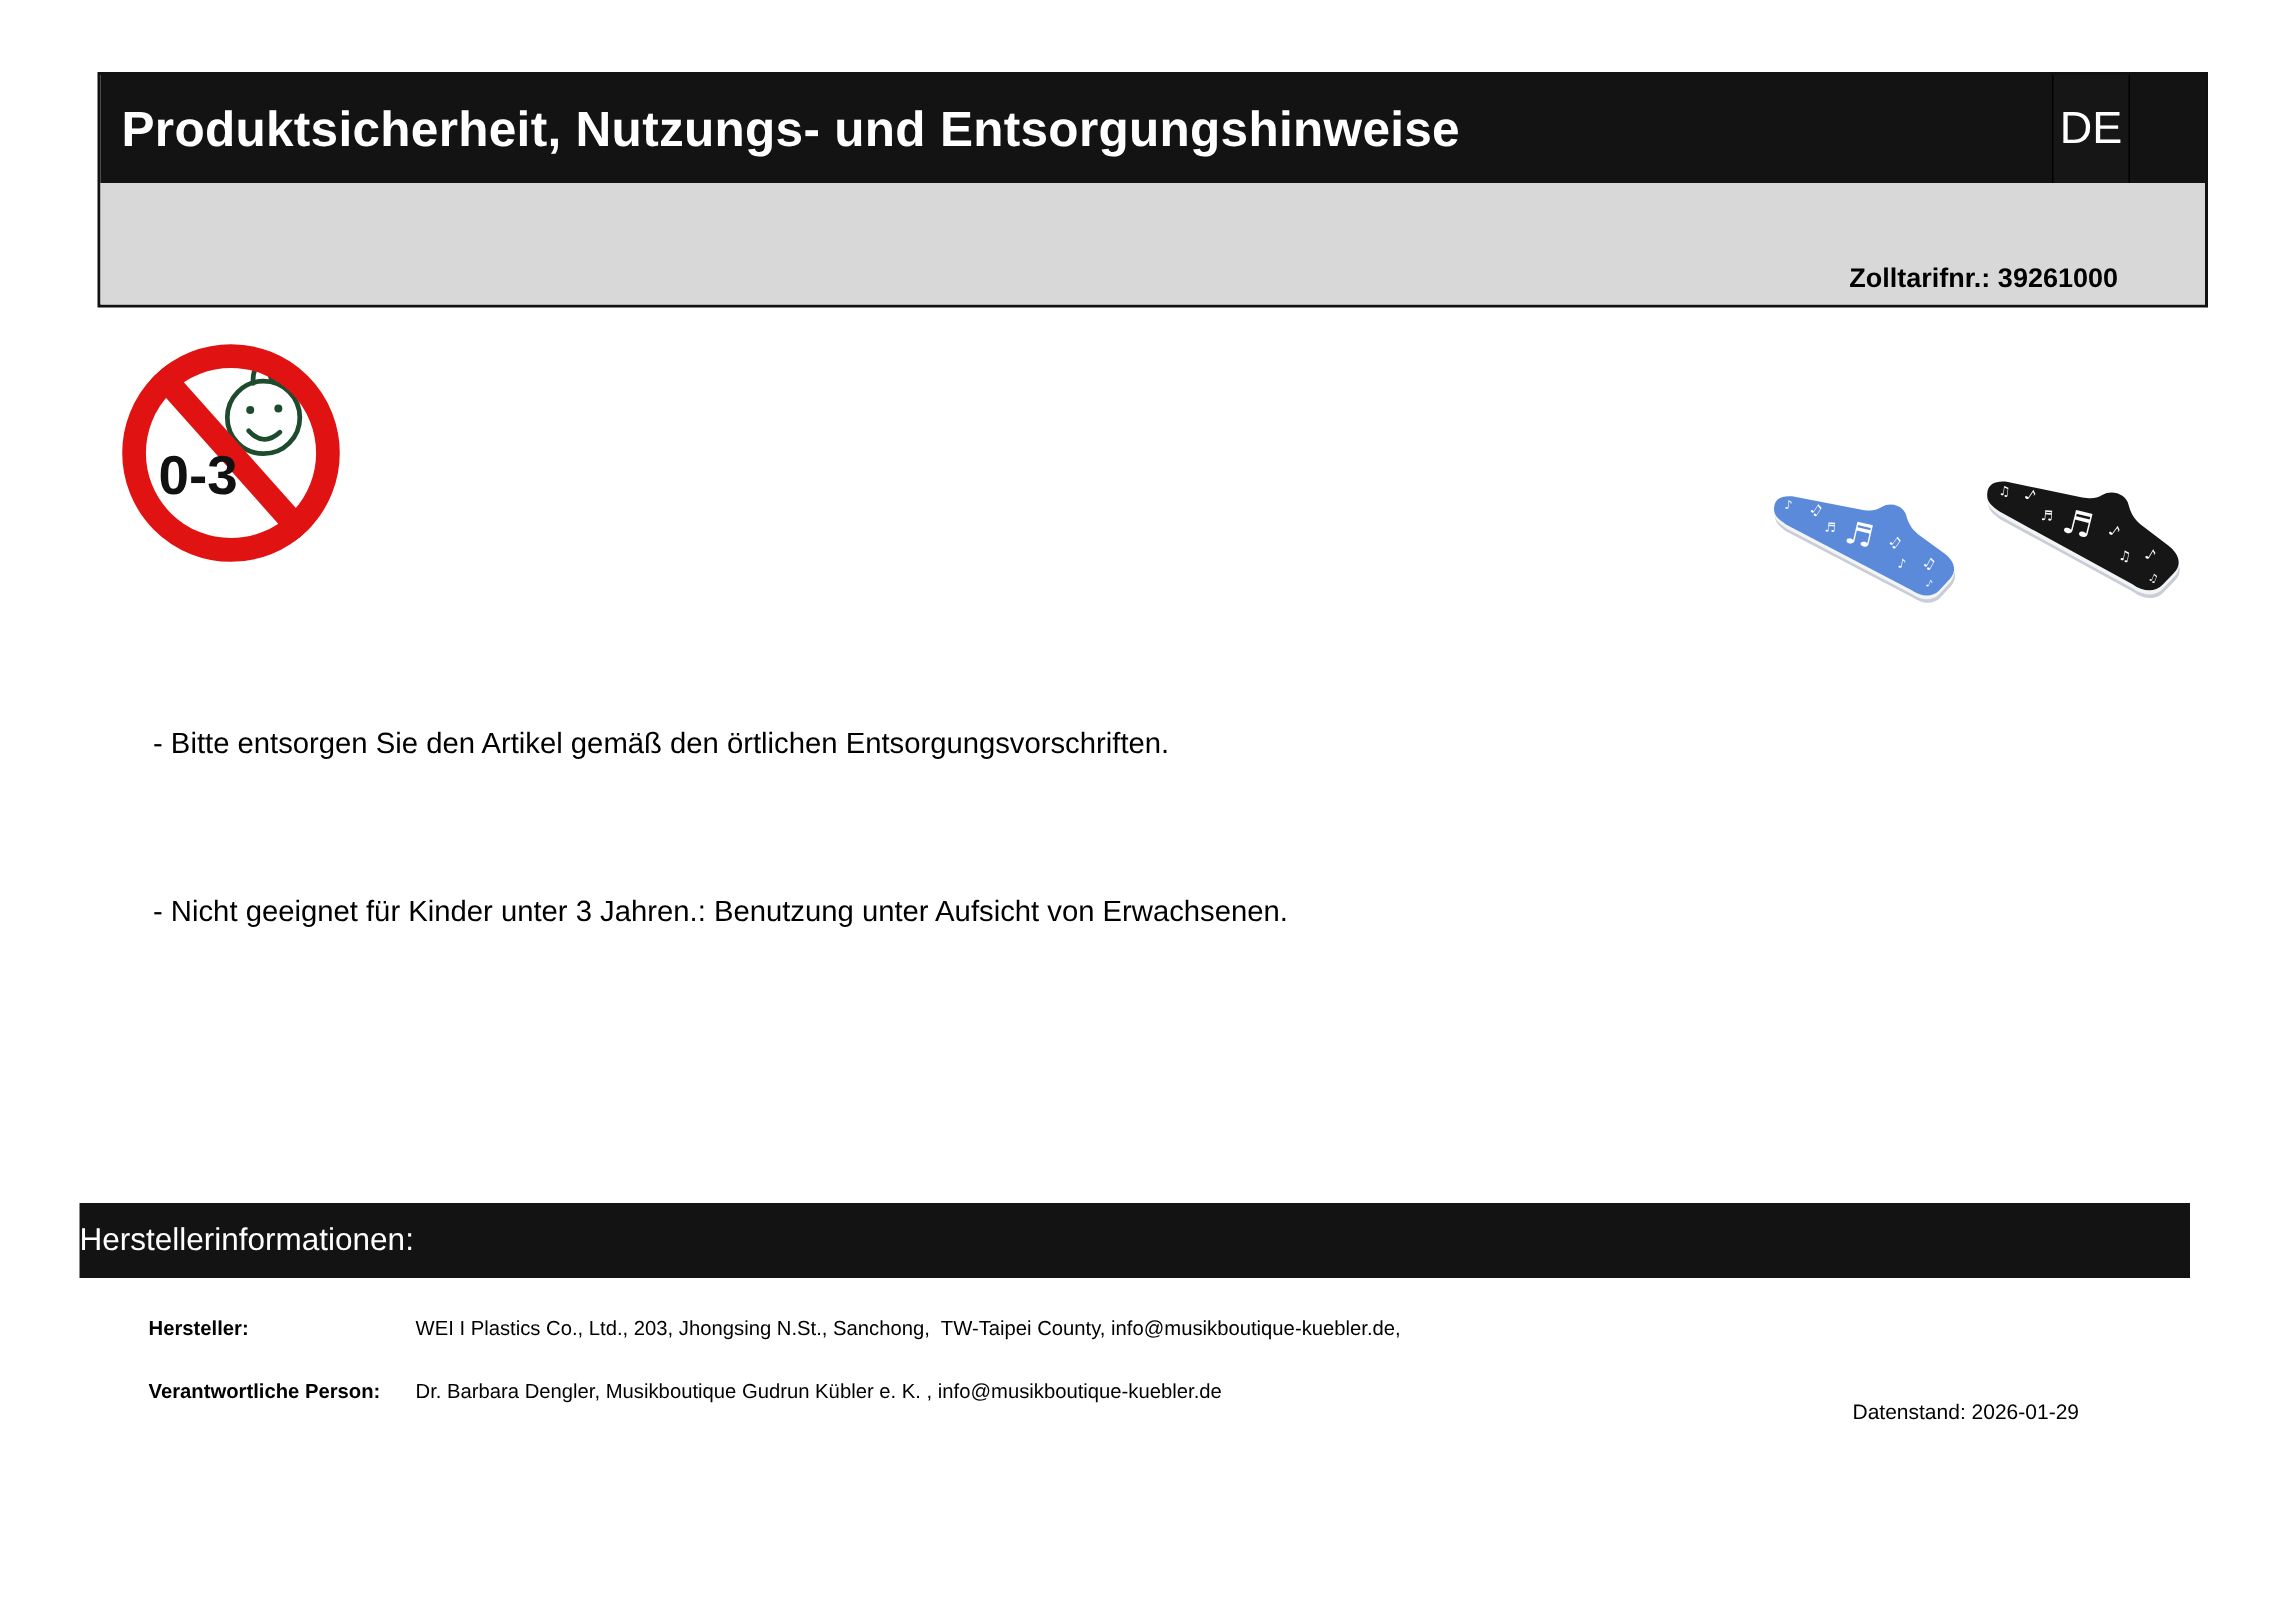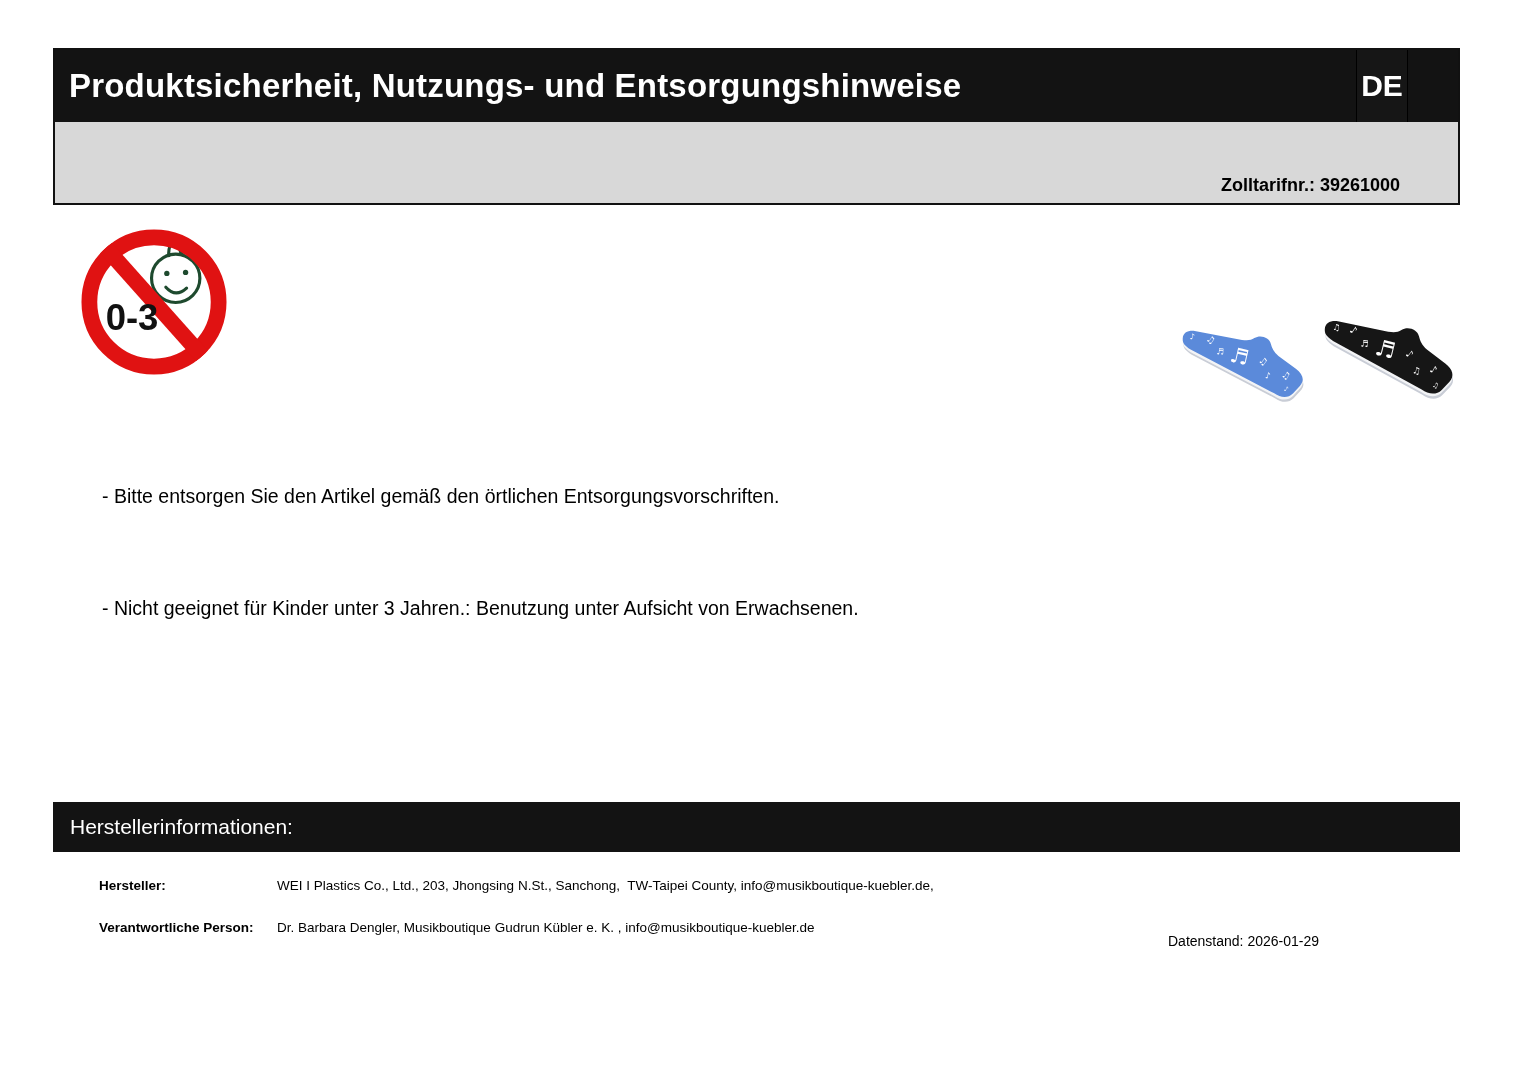--- a/index.html
+++ b/index.html
@@ -12,21 +12,21 @@
     position: relative;
     width: 1520px;
     height: 1075px;
     background: #fff;
     overflow: hidden;
   }
 
   
   .header-box {
     position: absolute;
-    left: 53px; top: 48px;
+    left: 65px; top: 48px;
     width: 1407px;
     border: 2px solid #111;
   }
   .title-row {
     height: 72px;
     background: #131313;
     display: flex;
     align-items: center;
   }
   .doc-title {
@@ -42,21 +42,21 @@
     width: 52px;
     height: 100%;
     display: flex;
     align-items: center;
     justify-content: center;
     border-left: 1px solid #000;
     border-right: 1px solid #000;
     background: #161616;
     color: #fff;
     font-size: 30px;
-    font-weight: bold;
+    font-weight: normal;
   }
   .lang-spacer { width: 50px; height: 100%; }
   .sub-row {
     position: relative;
     height: 81px;
     background: #d8d8d8;
   }
   .product-name {
     position: absolute;
     left: 14px; top: 9px;
@@ -99,39 +99,39 @@
 
   
   .mfr-bar {
     position: absolute;
     left: 53px; top: 802px;
     width: 1407px; height: 50px;
     background: #131313;
     color: #fff;
     display: flex;
     align-items: center;
-    padding-left: 17px;
+    padding-left: 0;
     font-size: 21px;
   }
   .mfr-row {
     position: absolute;
     left: 84px;
     font-size: 13.5px;
     white-space: pre;
   }
   .mfr-row-1 { top: 863px; }
   .mfr-row-2 { top: 905px; }
   .mfr-label {
     display: inline-block;
     min-width: 178px;
     font-weight: bold;
   }
   .date-stamp {
     position: absolute;
-    left: 1168px; top: 933px;
+    left: 1235px; top: 933px;
     font-size: 14px;
     text-align: center;
   }
 </style>
 </head>
 <body>
 
 <div class="page">
 
   <div class="header-box">

